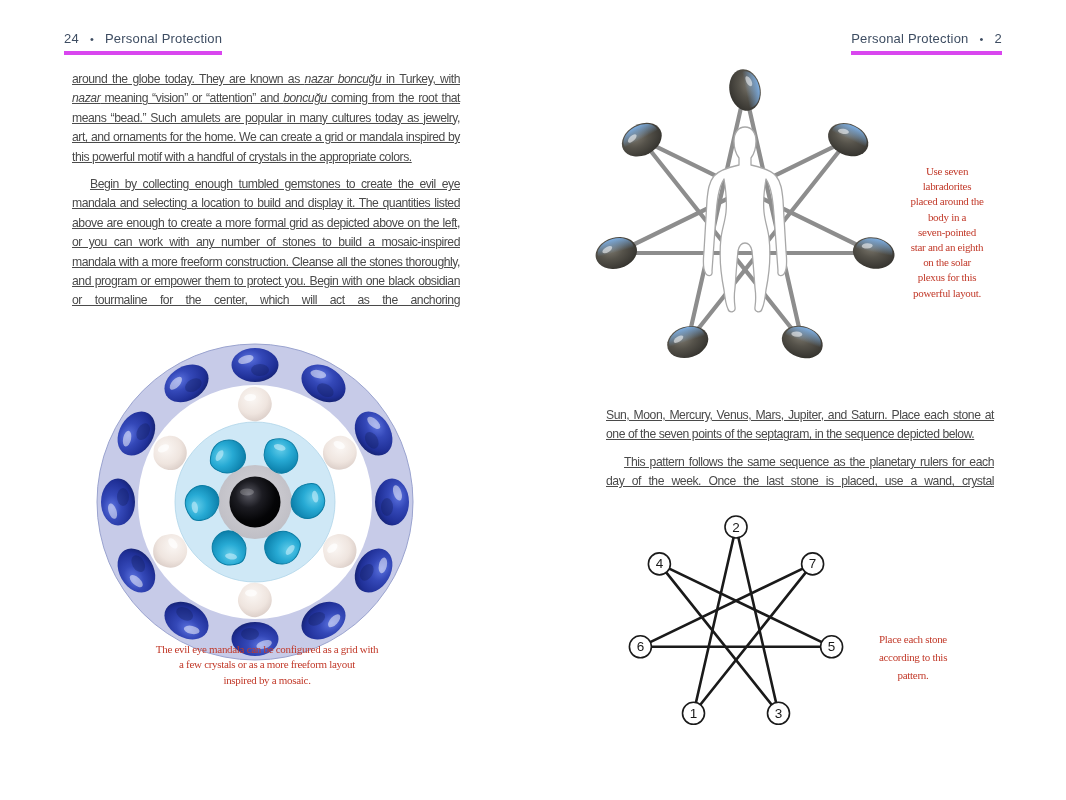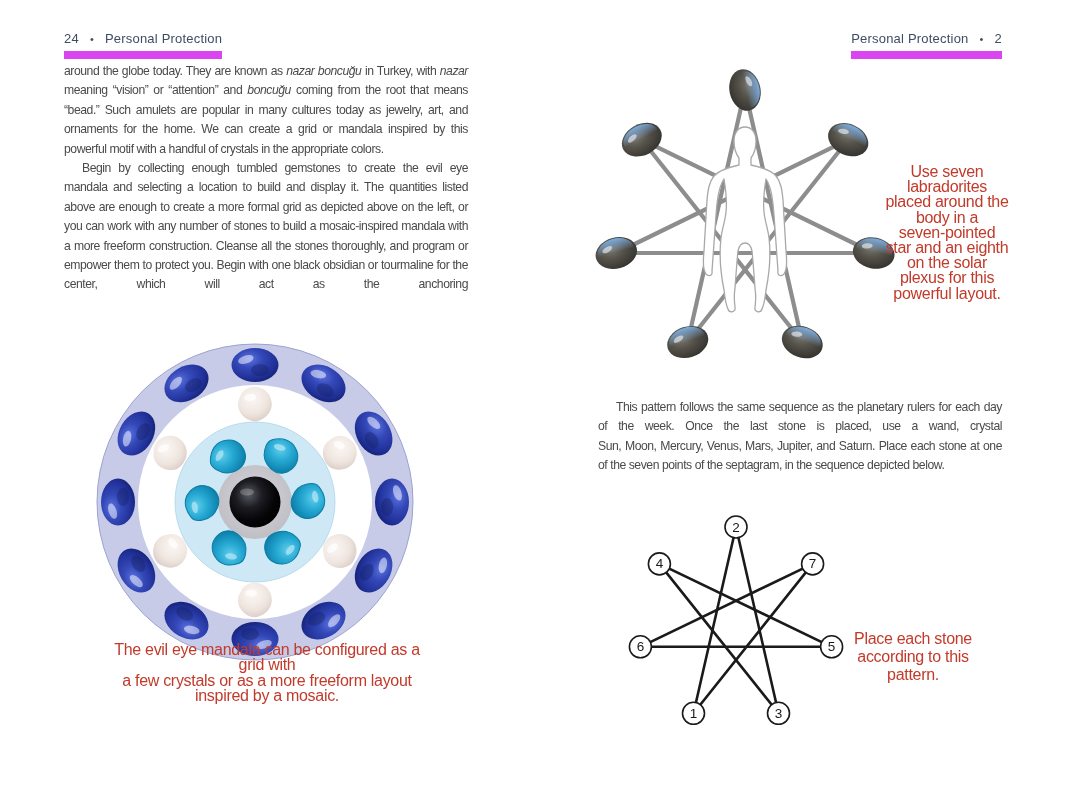--- a/index.html
+++ b/index.html
@@ -1,36 +1,36 @@
 <!DOCTYPE html>
 <html><head>
 <meta charset="utf-8">
 <style>
   html,body{margin:0;padding:0;background:#ffffff;}
   .spread{position:relative;width:1066px;height:800px;background:#ffffff;overflow:hidden;
           font-family:"Liberation Sans","DejaVu Sans",sans-serif;}
   
   .runhead{position:absolute;top:31px;display:flex;align-items:flex-end;gap:11px;
            font-size:13px;letter-spacing:.2px;color:#3e4d62;
-           border-bottom:8px solid #d946ef;padding-bottom:5px;}
+           border-bottom:4px solid #d946ef;padding-bottom:5px;}
   .runhead .bull{font-size:11px;position:relative;top:-1px;}
   .runhead-left{left:64px;}
   .runhead-right{right:64px;}
   
   .bodytext{position:absolute;width:404px;color:#4a4a4a;font-size:12.2px;
             line-height:19.4px;letter-spacing:-.45px;text-align:justify;}
   .bodytext-left{left:64px;top:62px;}
   .bodytext-right{left:598px;top:398px;}
-  .para{margin:0;}
+  .para{margin:8px;text-decoration:underline;}
   .para.indent{text-indent:18px;}
   .para.cont{text-align-last:justify;}
   .para i{font-style:italic;}
   
-  .redcap{position:absolute;color:#c23a2a;font-size:16px;letter-spacing:-.3px;
-          text-align:center;}
+  .redcap{position:absolute;color:#c23a2a;font-size:11px;letter-spacing:-.3px;
+          text-align:center;font-family:Liberation Serif, serif;}
   .cap-mandala{left:102px;top:642px;width:330px;line-height:15.3px;}
   .cap-figure{left:884px;top:164px;width:126px;line-height:15.2px;}
   .cap-septagram{left:853px;top:630px;width:120px;line-height:18px;}
   
   .fig{position:absolute;}
   .fig-mandala{left:95px;top:342px;width:320px;height:320px;}
   .fig-body{left:583px;top:55px;width:324px;height:332px;}
   .fig-septagram{left:611px;top:500px;width:250px;height:250px;}
   .sept-num{font-family:"Liberation Sans","DejaVu Sans",sans-serif;font-size:13.5px;
             fill:#1a1a1a;text-anchor:middle;}
@@ -198,22 +198,22 @@
         <use href="#labradorite" transform="translate(33.3,198) rotate(-15)"></use>
         <use href="#labradorite" transform="translate(290.7,198) rotate(12)"></use>
         <use href="#labradorite" transform="translate(104.7,287) rotate(-18)"></use>
         <use href="#labradorite" transform="translate(219.3,287) rotate(20)"></use>
       </g>
     </svg>
 
     <div class="redcap cap-figure">Use seven<br>labradorites<br>placed around the<br>body in a<br>seven-pointed<br>star and an eighth<br>on the solar<br>plexus for this<br>powerful layout.</div>
 
     <div class="bodytext bodytext-right">
+      <p class="para">Sun, Moon, Mercury, Venus, Mars, Jupiter, and Saturn. Place each stone at one of the seven points of the septagram, in the sequence depicted below.</p>
       <p class="para indent cont">This pattern follows the same sequence as the planetary rulers for each day of the week. Once the last stone is placed, use a wand, crystal</p>
-      <p class="para">Sun, Moon, Mercury, Venus, Mars, Jupiter, and Saturn. Place each stone at one of the seven points of the septagram, in the sequence depicted below.</p>
     </div>
 
     <svg class="fig fig-septagram" viewBox="-125 -125 250 250">
       <g stroke="#1a1a1a" stroke-width="2.6" stroke-linecap="round">
         <line x1="-42.5" y1="88.3" x2="0" y2="-98"></line>
         <line x1="0" y1="-98" x2="42.5" y2="88.3"></line>
         <line x1="42.5" y1="88.3" x2="-76.6" y2="-61.1"></line>
         <line x1="-76.6" y1="-61.1" x2="95.6" y2="21.8"></line>
         <line x1="95.6" y1="21.8" x2="-95.6" y2="21.8"></line>
         <line x1="-95.6" y1="21.8" x2="76.6" y2="-61.1"></line>

